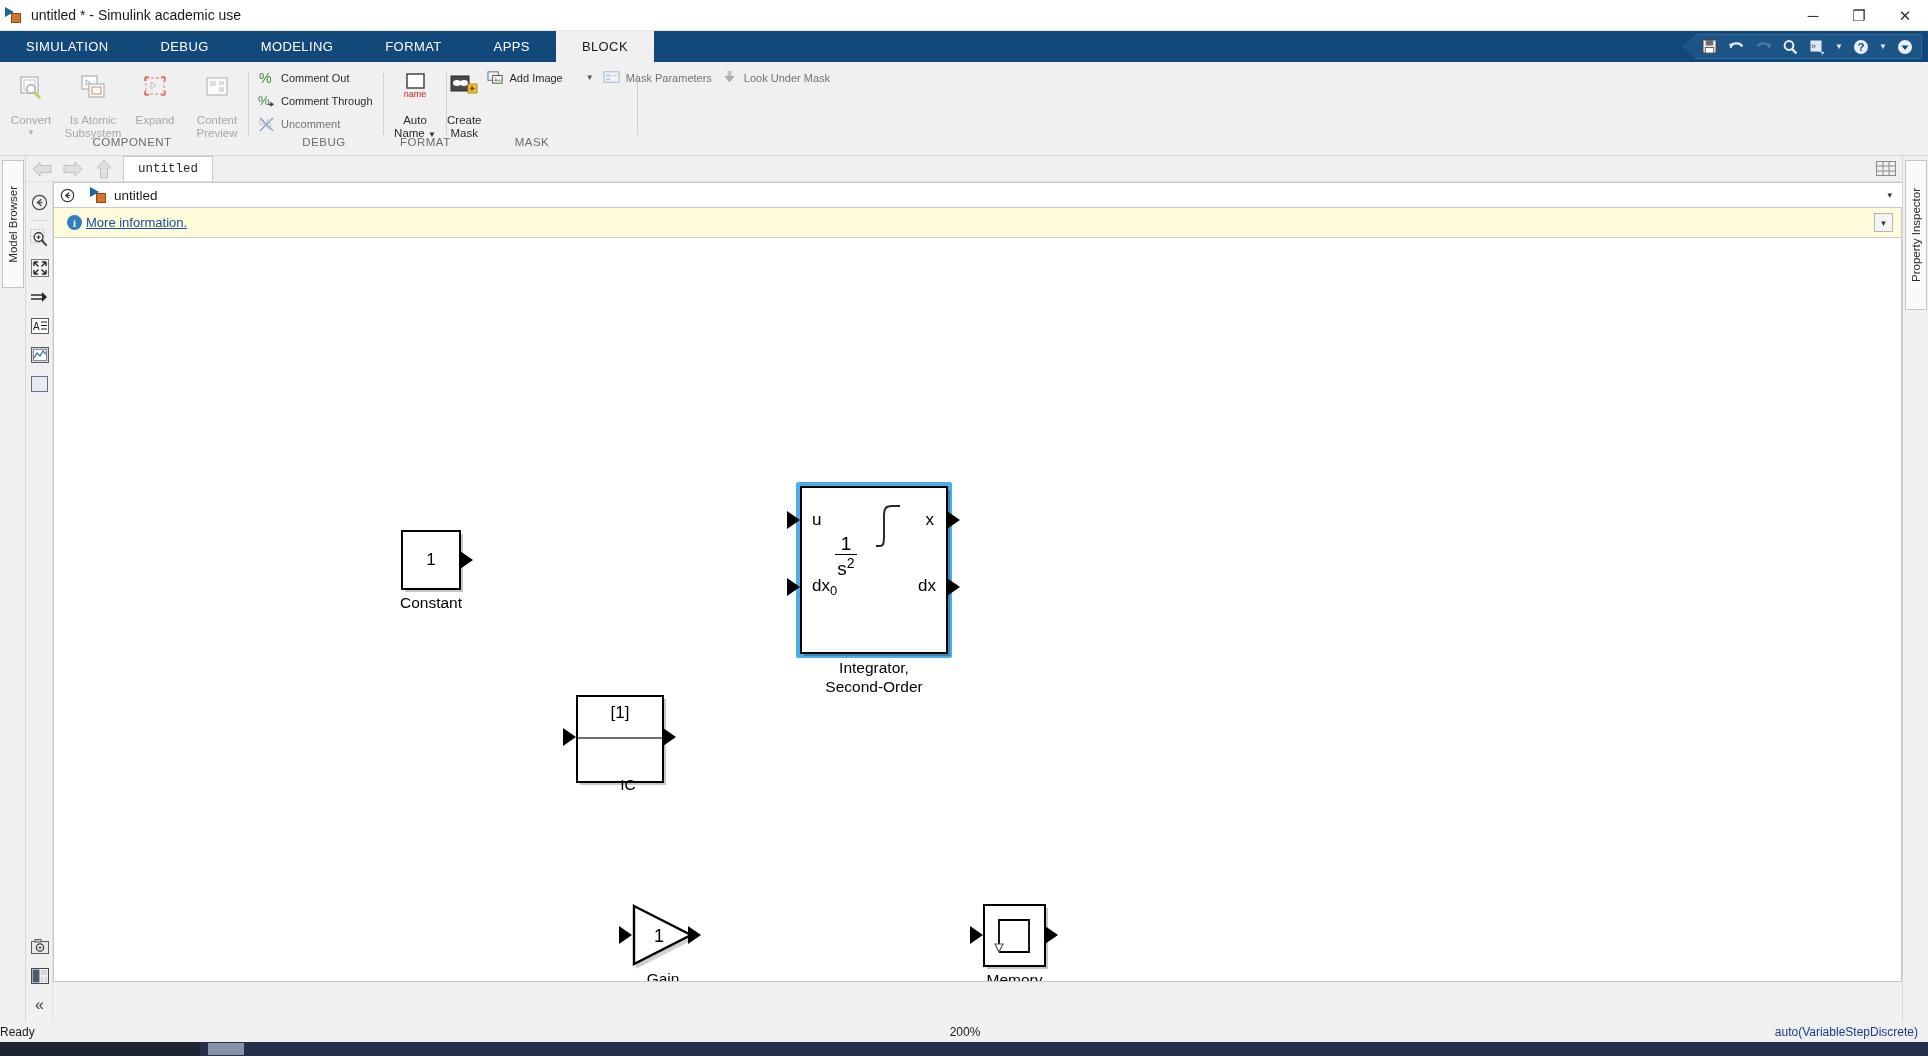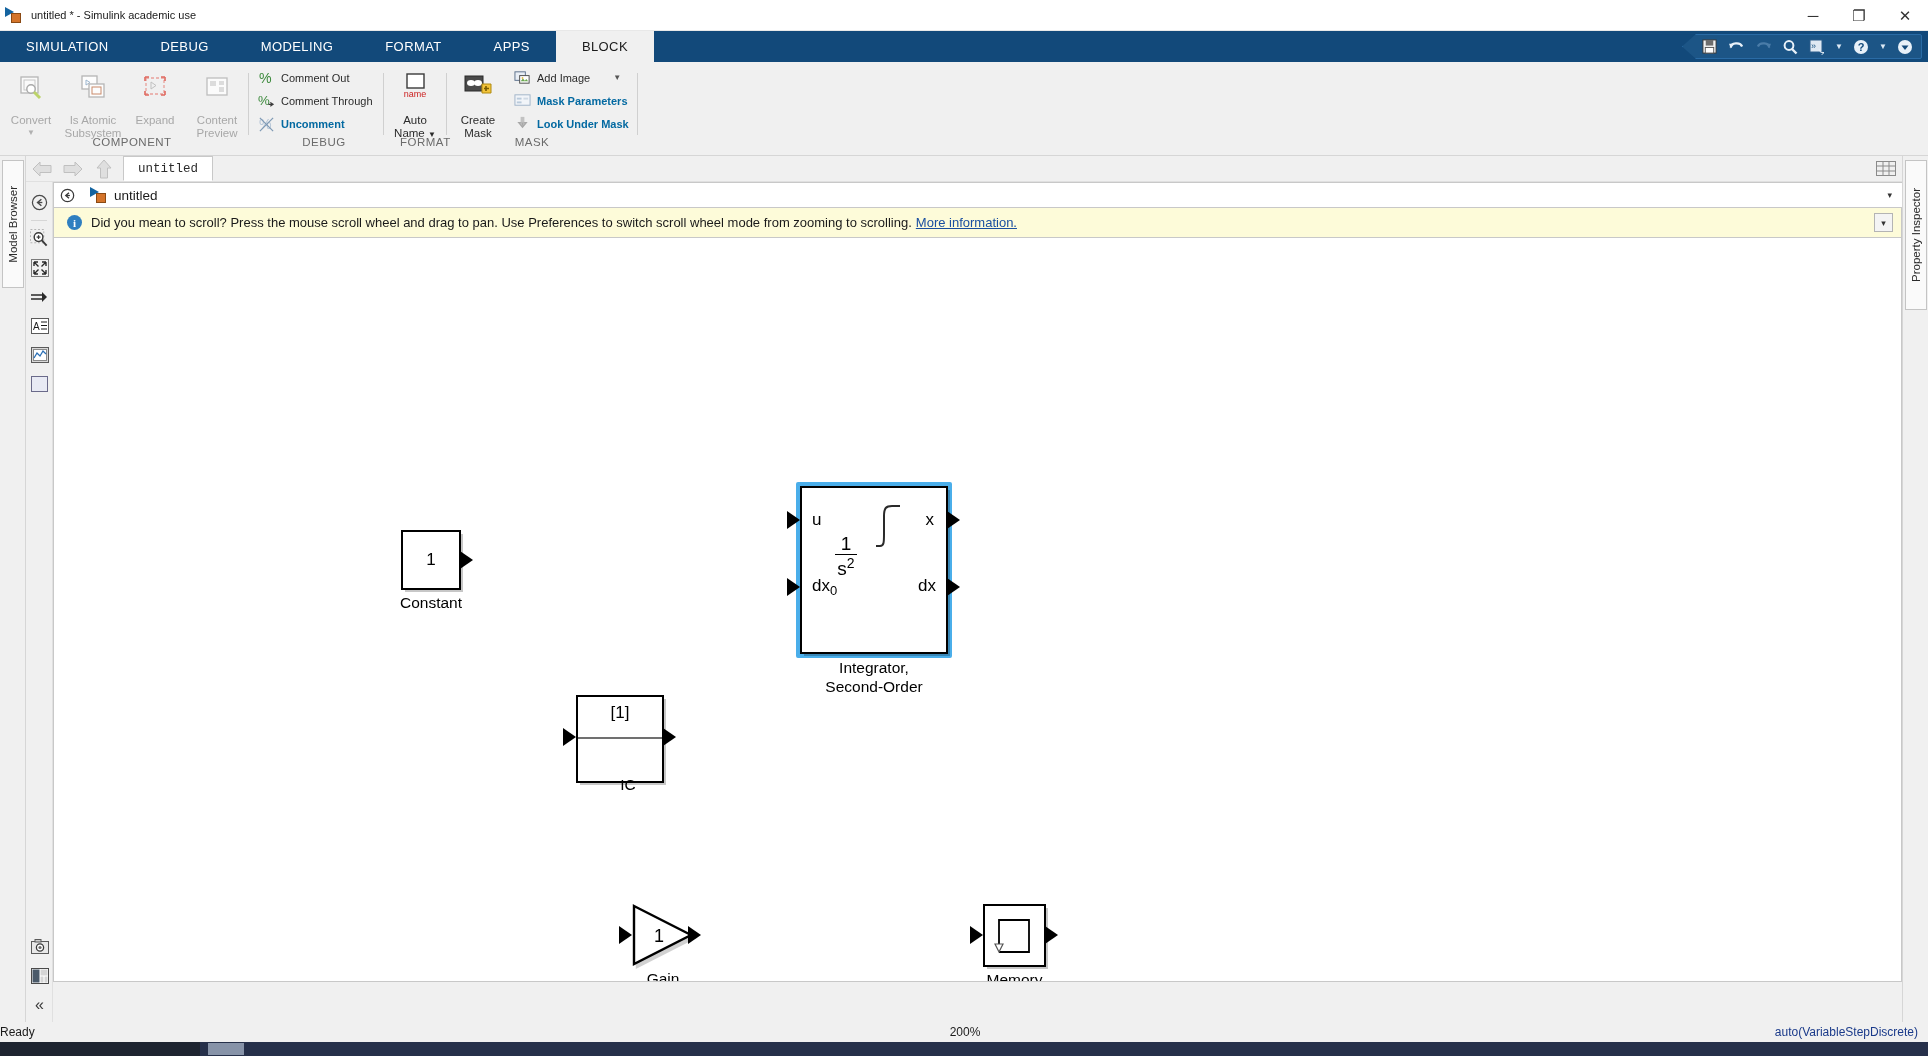--- a/index.html
+++ b/index.html
@@ -17,21 +17,21 @@
     position: absolute; top: 0; left: 0; width: 1928px; height: 31px;
     background: #ffffff; border-bottom: 1px solid #e8e8e8;
     display: flex; align-items: center;
   }
   .title-icon { width: 18px; height: 18px; margin-left: 5px; position: relative; flex: 0 0 auto; }
   .title-icon .tri {
     position: absolute; left: 0; top: 1px; width: 0; height: 0;
     border-left: 9px solid #1464a0; border-top: 5px solid transparent; border-bottom: 5px solid transparent;
   }
   .title-icon .sq { position: absolute; left: 6px; top: 7px; width: 10px; height: 10px; background: #d4742a; border: 1px solid #8a4a14; }
-  .title-text { font-size: 11px; color: #1a1a1a; margin-left: 8px; }
+  .title-text { font-size: 14px; color: #1a1a1a; margin-left: 8px; }
   .win-controls { position: absolute; right: 0; top: 0; height: 31px; display: flex; }
   .win-btn { width: 46px; height: 31px; display: flex; align-items: center; justify-content: center; font-size: 15px; color: #333; }
 
   
   .tabstrip {
     position: absolute; top: 31px; left: 0; width: 1928px; height: 31px;
     background: #12497a; display: flex; align-items: stretch;
   }
   .rtab {
     padding: 9px 26px; display: flex; align-items: center; justify-content: center;
@@ -64,21 +64,21 @@
   }
   .bigbtn .ico { height: 34px; display: flex; align-items: center; justify-content: center; }
   .bigbtn .lbl { font-size: 11.5px; line-height: 13px; text-align: center; color: #2b2b2b; margin-top: 10px; }
   .bigbtn.dis .lbl { color: #a8a8a8; }
   .bigbtn .caret { font-size: 8px; color: #555; margin-top: 1px; }
   .bigbtn.dis .caret { color: #b0b0b0; }
 
   .smallrow { display: flex; align-items: center; height: 23px; padding: 0 6px 0 2px; gap: 5px; cursor: default; }
   .smallrow .ico { width: 19px; height: 19px; display: flex; align-items: center; justify-content: center; }
   .smallrow .lbl { font-size: 11px; color: #2b2b2b; white-space: nowrap; }
-  .smallrow.dis .lbl { color: #0369a1; font-weight: bold; }
+  .smallrow.dis .lbl { color: #737373; }
   .smallrow .caret { font-size: 8px; color: #555; margin-left: 18px; }
 
   
   .shell { position: absolute; top: 156px; left: 0; width: 1928px; height: 866px; background: #f0f0f0; }
 
   .leftrail {
     position: absolute; left: 0; top: 0; width: 26px; height: 866px;
     background: #f0f0f0; border-right: 1px solid #d6d6d6;
   }
   .vtabwrap { position: absolute; left: 2px; top: 4px; width: 22px; height: 128px;
@@ -379,21 +379,21 @@
             <svg width="32" height="32" viewBox="0 0 32 32">
                 <rect x="3" y="5" width="18" height="15" fill="#4a4a4a" stroke="#2a2a2a"></rect>
                 <ellipse cx="9" cy="12" rx="4" ry="3" fill="#fff"></ellipse>
                 <ellipse cx="16" cy="12" rx="4" ry="3" fill="#fff"></ellipse>
                 <path d="M20 13 l9 0 0 9 -9 0 z" fill="#f2c33a" stroke="#b08a10"></path>
                 <path d="M24 15 l0 5 M22 17.5 l5 0" stroke="#7a5c00" stroke-width="1.6"></path>
               </svg>
           </div>
           <div class="lbl">Create<br>Mask</div>
         </div>
-        <div style="display:flex; flex-direction:column; justify-content:flex-start; padding-left:2px;">
+        <div style="display:flex; flex-direction:row; justify-content:flex-start; padding-left:2px;">
           <div class="smallrow">
             <div class="ico">
               <svg width="17" height="17" viewBox="0 0 18 18">
                   <rect x="1" y="3" width="11" height="9" fill="#e9eef5" stroke="#5a6f8a"></rect>
                   <rect x="6" y="7" width="10" height="8" fill="#fff" stroke="#4a4a4a"></rect>
                   <path d="M7 13 l2.5 -3 2 2.5 1.5 -2 2 2.5 z" fill="#6aa84f"></path>
                   <circle cx="9" cy="9.5" r="1" fill="#e0b94a"></circle>
                 </svg>
             </div>
             <div class="lbl">Add Image</div>
@@ -557,21 +557,20 @@
       <div class="crumb-ic">
         <div class="tri"></div>
           <div class="sq"></div>
       </div>
       <div class="crumb-text">untitled</div>
       <div class="crumb-caret">▾</div>
     </div>
 
     <div class="notice">
       <div class="notice-ic">i</div>
-      <div class="notice-txt">Did you mean to scroll? Press the mouse scroll wheel and drag to pan. Use Preferences to switch scroll wheel mode from zooming to scrolling.</div>
       <div class="notice-link">More information.</div>
       <div class="notice-drop">▾</div>
     </div>
 
     <div class="canvas">
 
       <div class="blk" style="left:347px; top:292px; width:60px; height:60px;">
         <div class="blk-body" style="width:60px; height:60px;">
           <div style="position:absolute;left:0;top:0;width:100%;height:100%;display:flex;align-items:center;justify-content:center;font-size:17px;color:#000;">1</div>
         </div>

